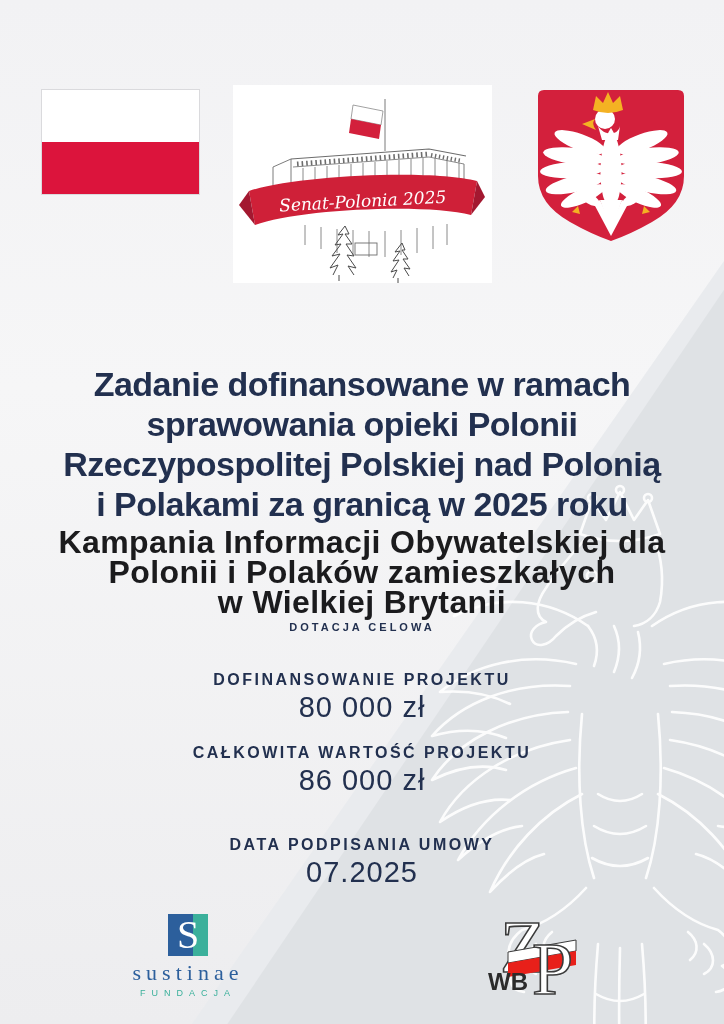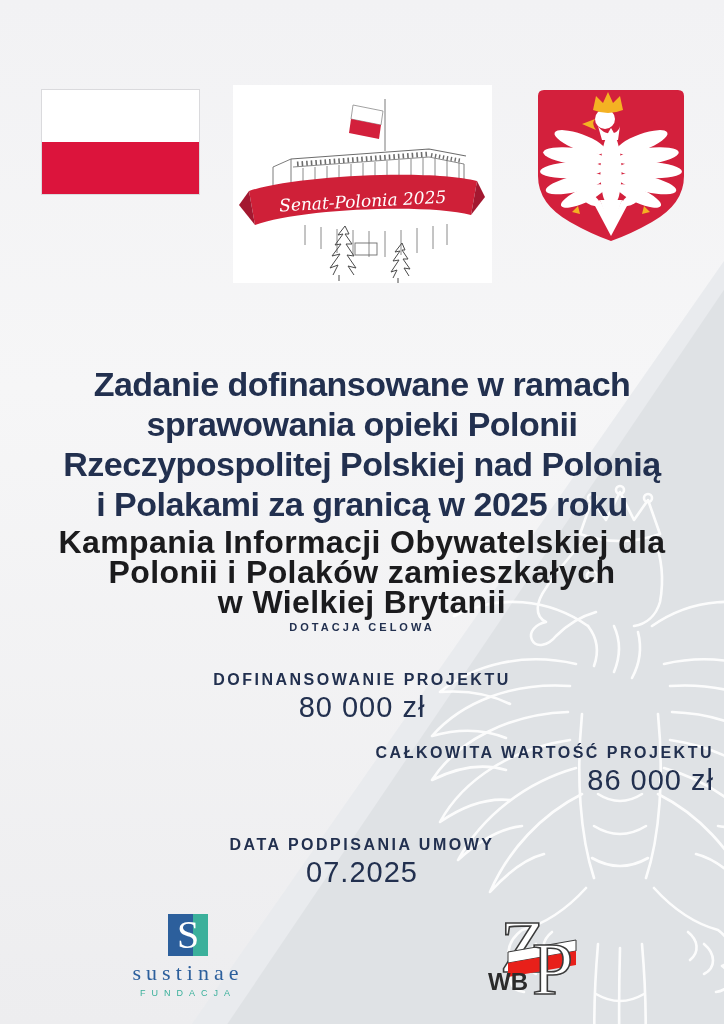--- a/index.html
+++ b/index.html
@@ -213,21 +213,21 @@
     <span>w Wielkiej Brytanii</span>
   </p>
 
   <div class="center-text grant" style="position:absolute;">DOTACJA CELOWA</div>
 
   <div class="center-text sec sec-funding" style="position:absolute;">
     <div class="label">DOFINANSOWANIE PROJEKTU</div>
     <div class="value">80 000 zł</div>
   </div>
 
-  <div class="center-text sec sec-total" style="position:absolute;text-align:right;">
+  <div class="center-text sec sec-total" style="position:absolute;">
     <div class="label">CAŁKOWITA WARTOŚĆ PROJEKTU</div>
     <div class="value">86 000 zł</div>
   </div>
 
   <div class="center-text sec sec-date" style="position:absolute;">
     <div class="label">DATA PODPISANIA UMOWY</div>
     <div class="value">07.2025</div>
   </div>
 
   <div class="sustinae">

